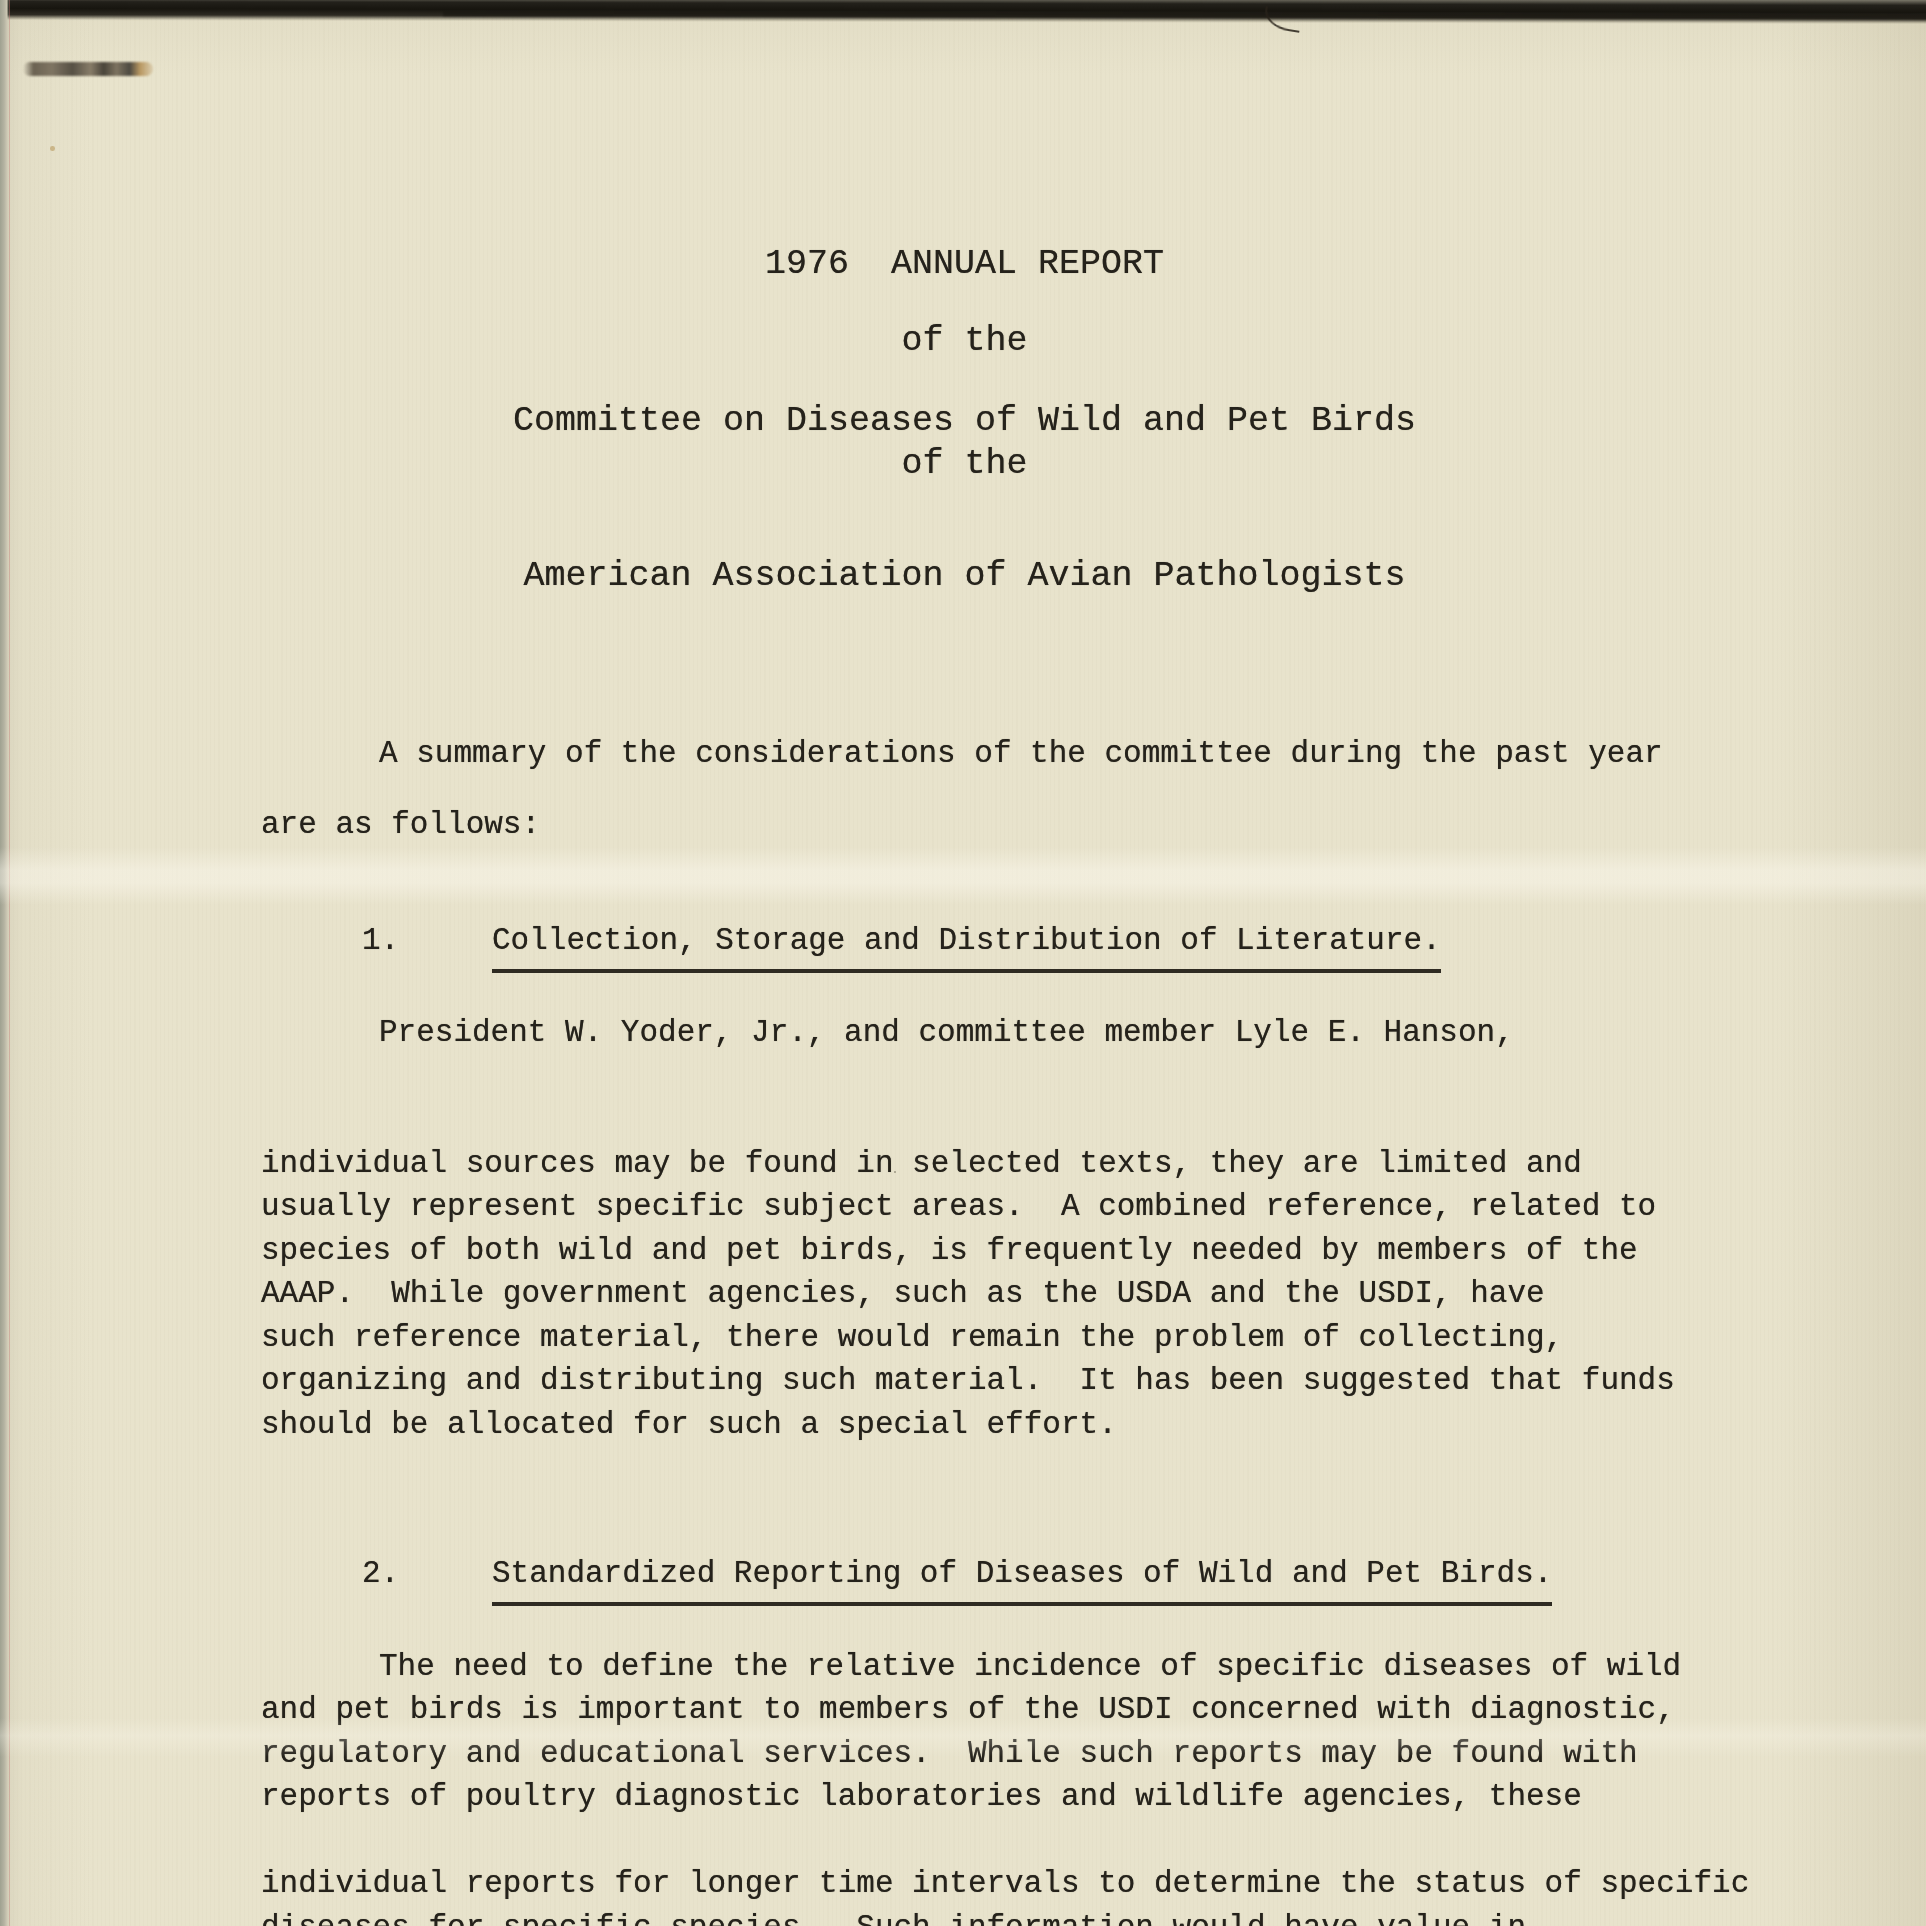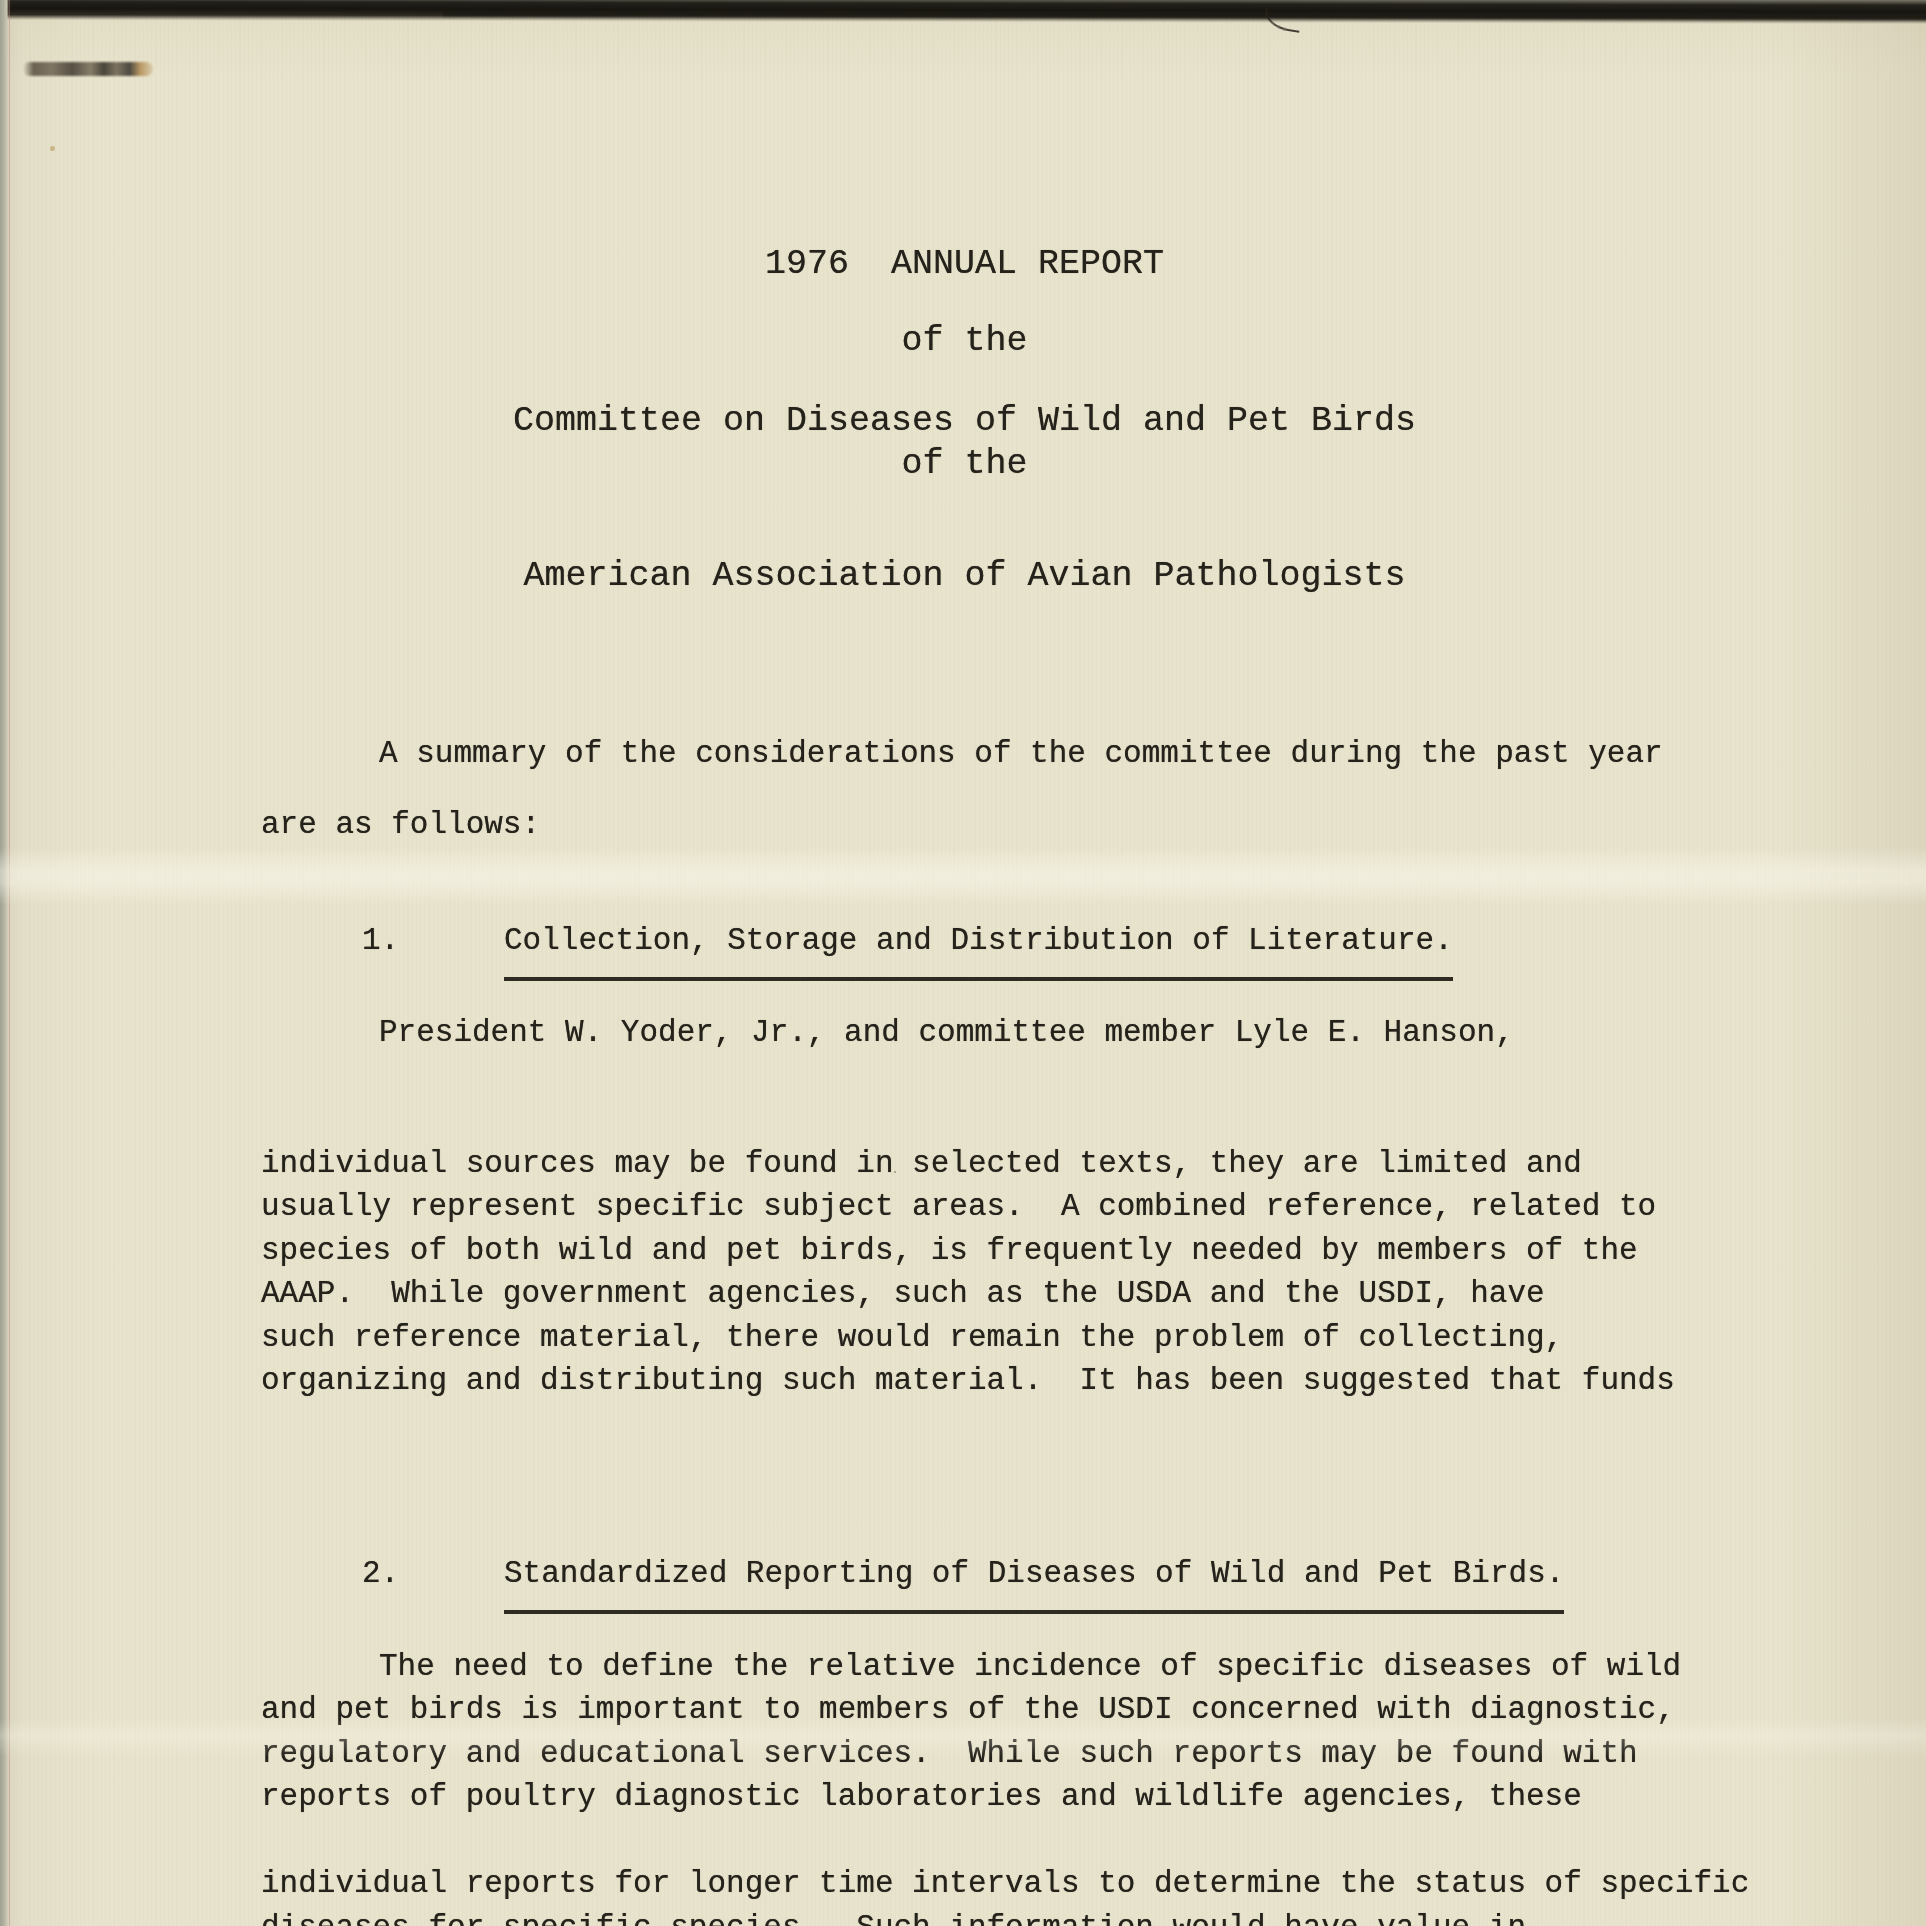--- a/index.html
+++ b/index.html
@@ -29,22 +29,21 @@
     letter-spacing:0;
     text-shadow:0 0 0.8px rgba(37,34,27,0.55), 0 0.4px 0.4px rgba(37,34,27,0.25);
   }
   .title-line{
     left:0;width:100%;text-align:center;
     font-size:35px;
   }
   .h-num{display:inline-block;width:130px;}
   .h-underline{
     border-bottom:4.2px solid rgba(30,27,20,0.92);
-    padding-bottom:19px;
-    margin-left:12px;
+    padding-bottom:11px;
   }
   
   .scan-band{
     position:absolute;top:-2.3px;left:-7.7px;right:-7.7px;height:24px;
     background:linear-gradient(180deg,
       rgba(90,88,78,0.75) 0%,
       #23211b 22%,
       var(--scan-edge) 52%,
       #2e2b23 78%,
       rgba(70,66,52,0.35) 92%,
@@ -123,20 +122,21 @@
 
   <div class="line" style="top:925px;left:362px"><span class="h-num">1.</span><span class="h-underline">Collection, Storage and Distribution of Literature.</span></div>
 
   <div class="line" style="top:1017px;left:379px">President W. Yoder, Jr., and committee member Lyle E. Hanson,</div>
   <div class="line" style="top:1148px;left:261px">individual sources may be found in selected texts, they are limited and</div>
   <div class="line" style="top:1191px;left:261px">usually represent specific subject areas.  A combined reference, related to</div>
   <div class="line" style="top:1278px;left:261px">AAAP.  While government agencies, such as the USDA and the USDI, have</div>
   <div class="line" style="top:1235px;left:261px">species of both wild and pet birds, is frequently needed by members of the</div>
   <div class="line" style="top:1322px;left:261px">such reference material, there would remain the problem of collecting,</div>
   <div class="line" style="top:1365px;left:261px">organizing and distributing such material.  It has been suggested that funds</div>
+  <div class="line" style="top:1409px;left:261px">should be allocated for such a special effort.</div>
 
   <div class="line" style="top:1558px;left:362px"><span class="h-num">2.</span><span class="h-underline">Standardized Reporting of Diseases of Wild and Pet Birds.</span></div>
 
   <div class="line" style="top:1651px;left:379px">The need to define the relative incidence of specific diseases of wild</div>
   <div class="line" style="top:1694px;left:261px">and pet birds is important to members of the USDI concerned with diagnostic,</div>
   <div class="line" style="top:1738px;left:261px">regulatory and educational services.  While such reports may be found with</div>
   <div class="line" style="top:1781px;left:261px">reports of poultry diagnostic laboratories and wildlife agencies, these</div>
   <div class="line" style="top:1868px;left:261px">individual reports for longer time intervals to determine the status of specific</div>
   <div class="line" style="top:1912px;left:261px">diseases for specific species.  Such information would have value in</div>
 

